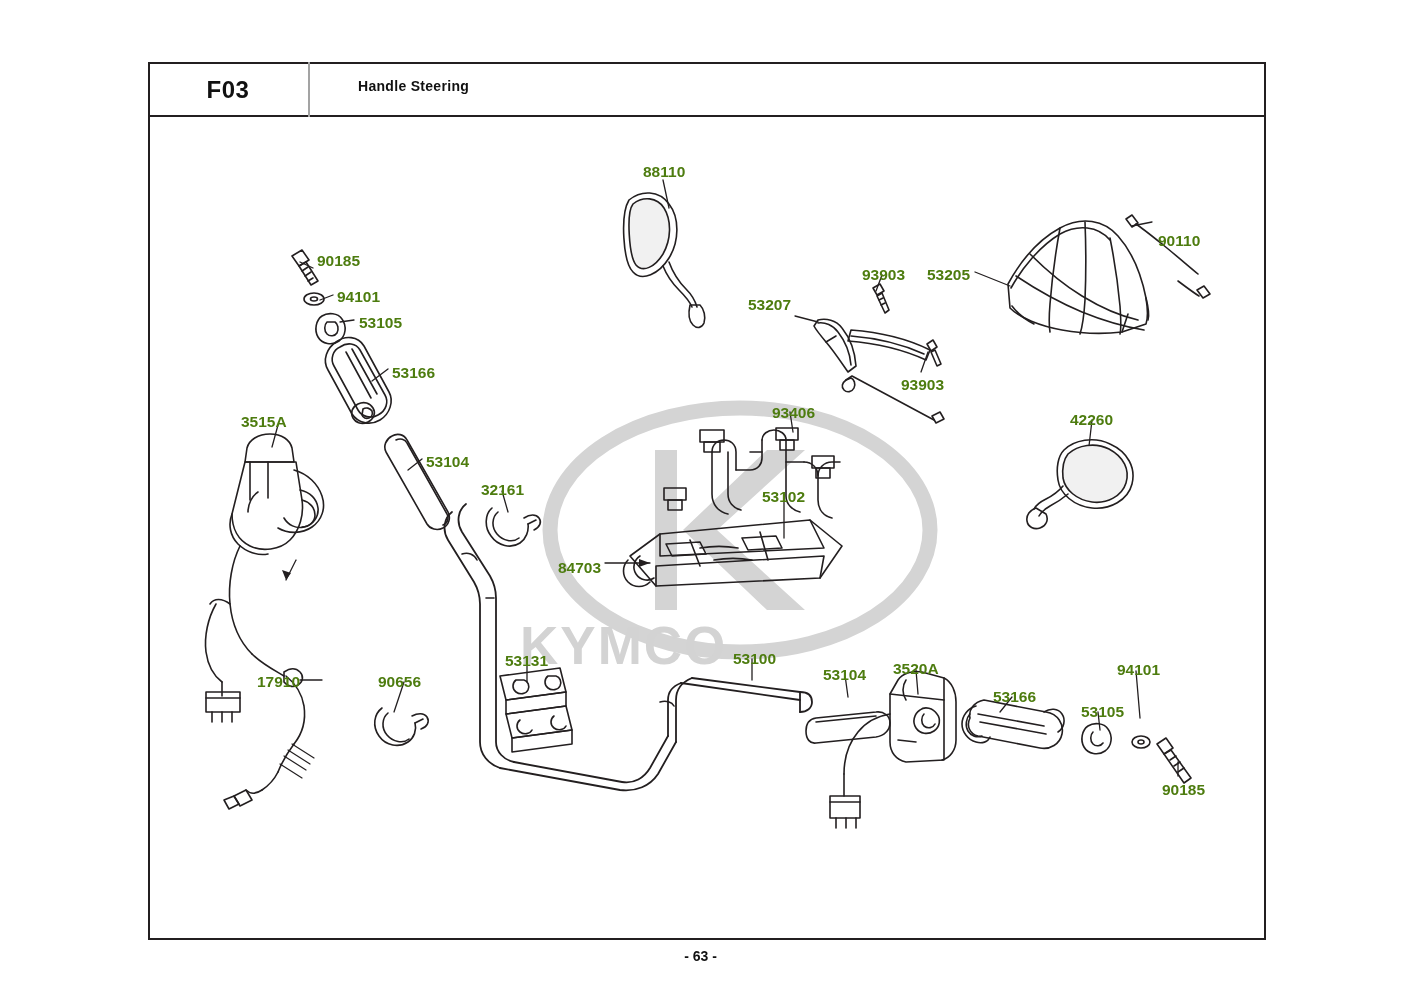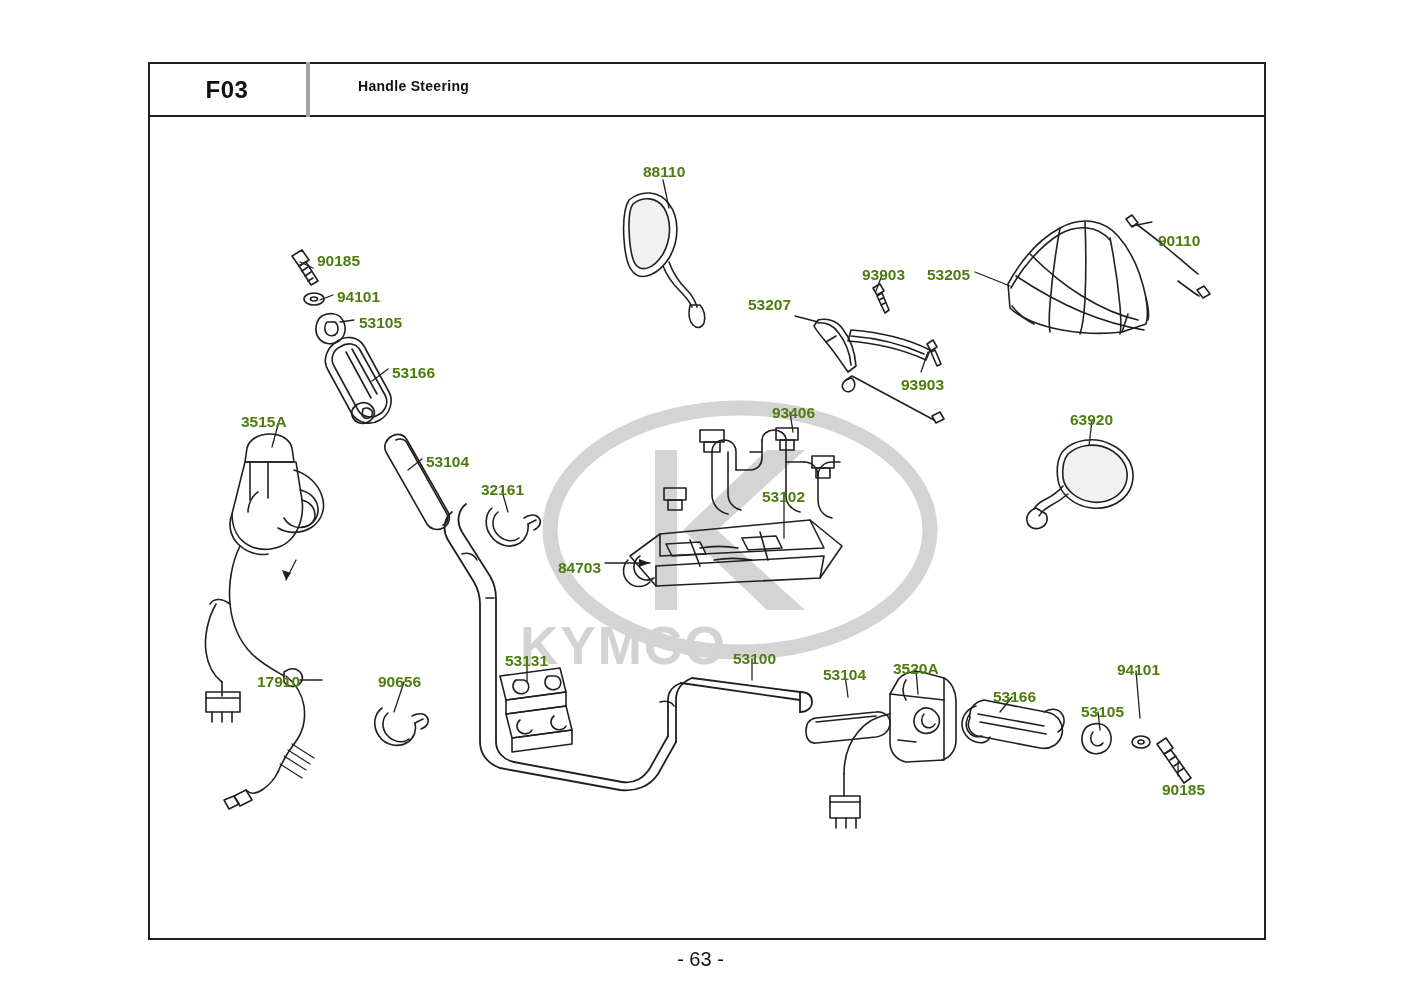--- a/index.html
+++ b/index.html
@@ -2,24 +2,24 @@
 <html><head>
 <meta charset="utf-8">
 <style>
   html,body{margin:0;padding:0;background:#ffffff;}
   body{width:1415px;height:1000px;font-family:"Liberation Sans",sans-serif;color:#111;overflow:hidden;}
   #page{position:relative;width:1415px;height:1000px;}
 
   
   .frame{position:absolute;left:148px;top:62px;width:1118px;height:878px;border:2px solid #231f20;box-sizing:border-box;}
   .titlebar{position:absolute;left:148px;top:62px;width:1118px;height:55px;box-sizing:border-box;border-bottom:2px solid #231f20;}
-  .codebox{position:absolute;left:148px;top:62px;width:162px;height:55px;box-sizing:border-box;border-right:4px solid #a3a3a3;display:flex;align-items:center;justify-content:center;}
+  .codebox{position:absolute;left:148px;top:62px;width:162px;height:55px;box-sizing:border-box;border-right:2px solid #a3a3a3;display:flex;align-items:center;justify-content:center;}
   .code{font-size:24px;font-weight:bold;letter-spacing:.5px;}
   .title{position:absolute;left:358px;top:78px;font-size:14px;font-weight:bold;letter-spacing:.3px;}
-  .pagenum{position:absolute;left:0;top:948px;width:1401px;text-align:center;font-size:20px;font-weight:normal;}
+  .pagenum{position:absolute;left:0;top:948px;width:1401px;text-align:center;font-size:14px;font-weight:bold;}
 
   
   .wm{position:absolute;left:505px;top:390px;width:470px;height:280px;pointer-events:none;}
   .wm svg{display:block;}
   .wm-text{position:absolute;left:520px;top:615px;font-size:53px;font-weight:bold;color:#d3d3d3;letter-spacing:2px;}
 
   
   .lbl{position:absolute;font-size:15.5px;font-weight:bold;color:#4d7c0f;white-space:nowrap;}
 
   
@@ -357,21 +357,21 @@
   <div class="lbl" style="left:392px;top:364px;">53166</div>
   <div class="lbl" style="left:241px;top:413px;">3515A</div>
   <div class="lbl" style="left:426px;top:453px;">53104</div>
   <div class="lbl" style="left:481px;top:481px;">32161</div>
   <div class="lbl" style="left:862px;top:266px;">93903</div>
   <div class="lbl" style="left:927px;top:266px;">53205</div>
   <div class="lbl" style="left:1158px;top:232px;">90110</div>
   <div class="lbl" style="left:748px;top:296px;">53207</div>
   <div class="lbl" style="left:901px;top:376px;">93903</div>
   <div class="lbl" style="left:772px;top:404px;">93406</div>
-  <div class="lbl" style="left:1070px;top:411px;">63920</div>
+  <div class="lbl" style="left:1070px;top:411px;">42260</div>
   <div class="lbl" style="left:762px;top:488px;">53102</div>
   <div class="lbl" style="left:558px;top:559px;">84703</div>
   <div class="lbl" style="left:505px;top:652px;">53131</div>
   <div class="lbl" style="left:733px;top:650px;">53100</div>
   <div class="lbl" style="left:823px;top:666px;">53104</div>
   <div class="lbl" style="left:893px;top:660px;">3520A</div>
   <div class="lbl" style="left:993px;top:688px;">53166</div>
   <div class="lbl" style="left:1081px;top:703px;">53105</div>
   <div class="lbl" style="left:1117px;top:661px;">94101</div>
   <div class="lbl" style="left:1162px;top:781px;">90185</div>

